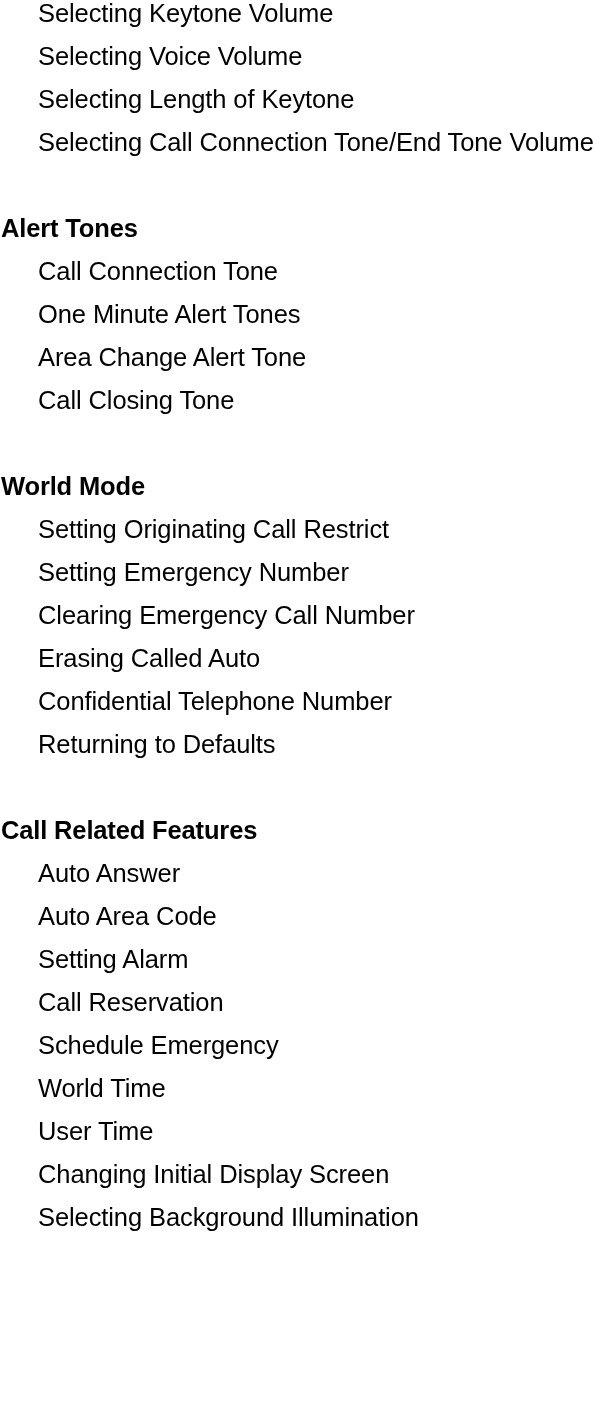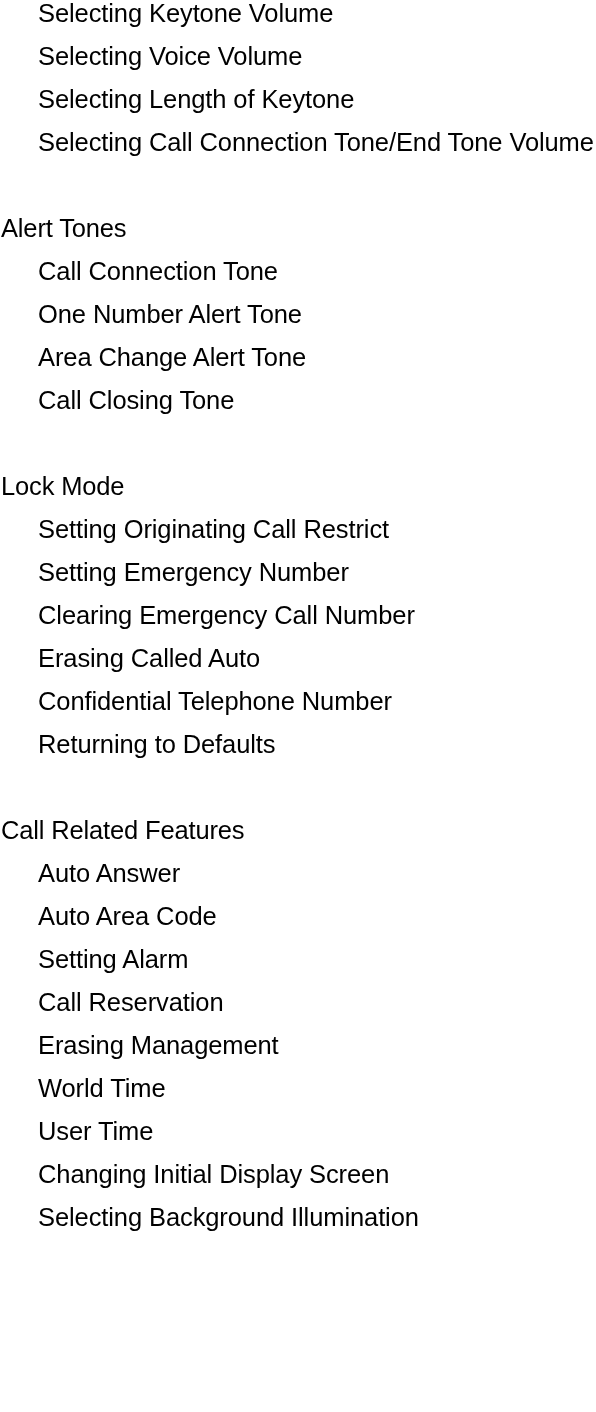--- a/index.html
+++ b/index.html
@@ -28,21 +28,21 @@
   .line {
     display: block;
     height: 43px;
     line-height: 43px;
     white-space: nowrap;
     font-size: 25.5px;
     letter-spacing: -0.1px;
   }
 
   .heading {
-    font-weight: normal;
+    font-weight: bold;
     padding-left: 1px;
     font-size: 25.5px;
     letter-spacing: -0.15px;
   }
 
   .item {
     font-weight: normal;
     padding-left: 38px;
   }
 
@@ -63,40 +63,40 @@
     <div class="section">
       <div class="line item">Selecting Keytone Volume</div>
       <div class="line item">Selecting Voice Volume</div>
       <div class="line item">Selecting Length of Keytone</div>
       <div class="line item">Selecting Call Connection Tone/End Tone Volume</div>
     </div>
     <div class="section">
       <div class="spacer"></div>
       <div class="line heading">Alert Tones</div>
       <div class="line item">Call Connection Tone</div>
-      <div class="line item">One Number Alert Tone</div>
+      <div class="line item">One Minute Alert Tones</div>
       <div class="line item">Area Change Alert Tone</div>
       <div class="line item">Call Closing Tone</div>
     </div>
     <div class="section">
       <div class="spacer"></div>
-      <div class="line heading">Lock Mode</div>
+      <div class="line heading">World Mode</div>
       <div class="line item">Setting Originating Call Restrict</div>
       <div class="line item">Setting Emergency Number</div>
       <div class="line item">Clearing Emergency Call Number</div>
       <div class="line item">Erasing Called Auto</div>
       <div class="line item">Confidential Telephone Number</div>
       <div class="line item">Returning to Defaults</div>
     </div>
     <div class="section">
       <div class="spacer"></div>
       <div class="line heading">Call Related Features</div>
       <div class="line item">Auto Answer</div>
       <div class="line item">Auto Area Code</div>
       <div class="line item">Setting Alarm</div>
       <div class="line item">Call Reservation</div>
-      <div class="line item">Erasing Management</div>
+      <div class="line item">Schedule Emergency</div>
       <div class="line item">World Time</div>
       <div class="line item">User Time</div>
       <div class="line item">Changing Initial Display Screen</div>
       <div class="line item">Selecting Background Illumination</div>
     </div>
   </div>
 
 </body></html>

